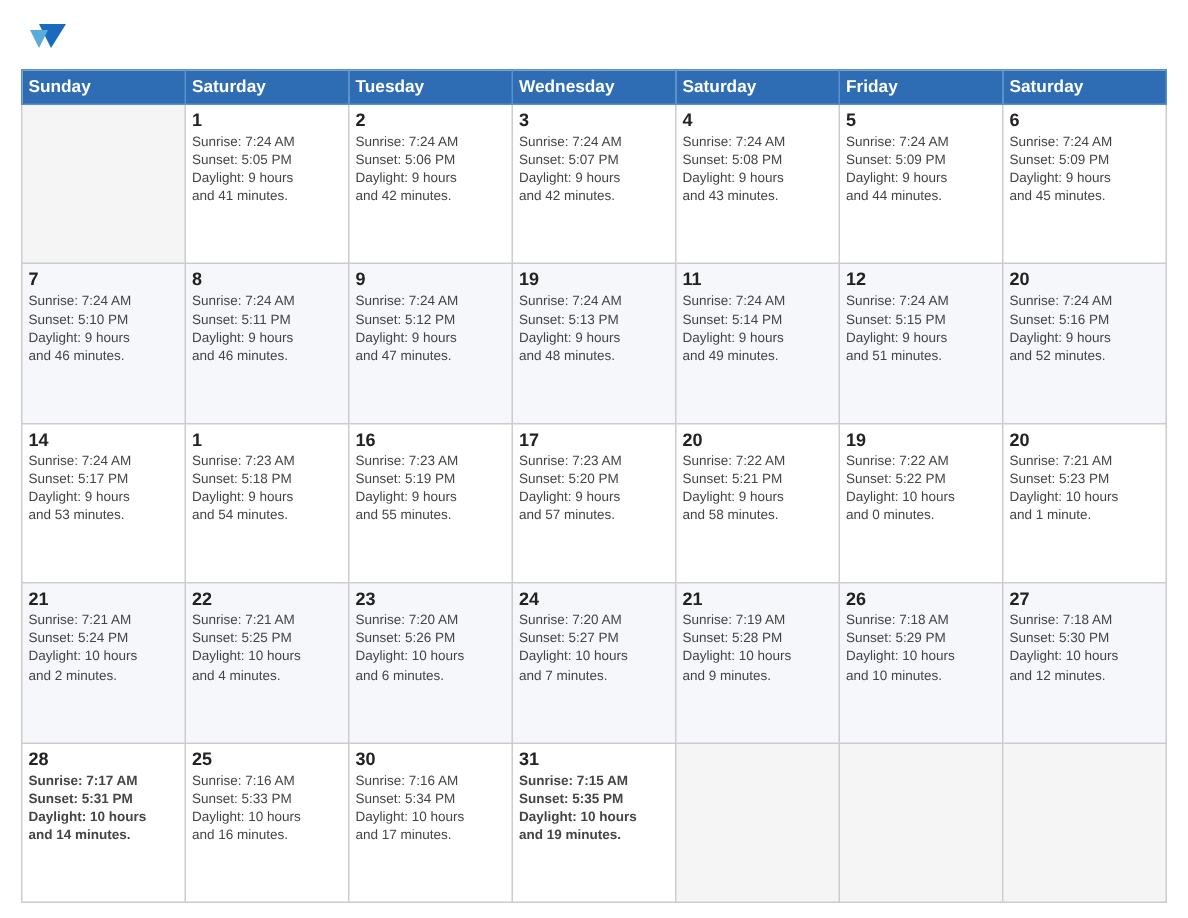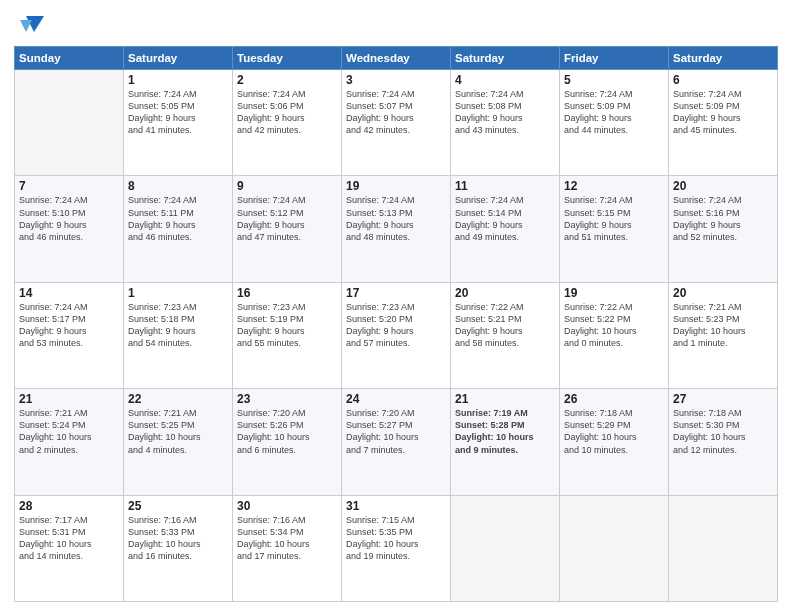--- a/index.html
+++ b/index.html
@@ -303,21 +303,21 @@
           </td>
           <td>
             <span class="day-number">24</span>
             <div class="day-info" style="white-space: pre-line;">Sunrise: 7:20 AM
 Sunset: 5:27 PM
 Daylight: 10 hours
 and 7 minutes.</div>
           </td>
           <td>
             <span class="day-number">21</span>
-            <div class="day-info" style="white-space: pre-line; font-weight: bold;">Sunrise: 7:19 AM
+            <div class="day-info" style="white-space: pre-line;">Sunrise: 7:19 AM
 Sunset: 5:28 PM
 Daylight: 10 hours
 and 9 minutes.</div>
           </td>
           <td>
             <span class="day-number">26</span>
             <div class="day-info" style="white-space: pre-line;">Sunrise: 7:18 AM
 Sunset: 5:29 PM
 Daylight: 10 hours
 and 10 minutes.</div>
@@ -326,42 +326,42 @@
             <span class="day-number">27</span>
             <div class="day-info" style="white-space: pre-line;">Sunrise: 7:18 AM
 Sunset: 5:30 PM
 Daylight: 10 hours
 and 12 minutes.</div>
           </td>
         </tr>
         <tr>
           <td>
             <span class="day-number">28</span>
-            <div class="day-info" style="white-space: pre-line;">Sunrise: 7:17 AM
+            <div class="day-info" style="white-space: pre-line; font-weight: bold;">Sunrise: 7:17 AM
 Sunset: 5:31 PM
 Daylight: 10 hours
 and 14 minutes.</div>
           </td>
           <td>
             <span class="day-number">25</span>
             <div class="day-info" style="white-space: pre-line;">Sunrise: 7:16 AM
 Sunset: 5:33 PM
 Daylight: 10 hours
 and 16 minutes.</div>
           </td>
           <td>
             <span class="day-number">30</span>
             <div class="day-info" style="white-space: pre-line;">Sunrise: 7:16 AM
 Sunset: 5:34 PM
 Daylight: 10 hours
 and 17 minutes.</div>
           </td>
           <td>
             <span class="day-number">31</span>
-            <div class="day-info" style="white-space: pre-line;">Sunrise: 7:15 AM
+            <div class="day-info" style="white-space: pre-line; font-weight: bold;">Sunrise: 7:15 AM
 Sunset: 5:35 PM
 Daylight: 10 hours
 and 19 minutes.</div>
           </td>
           <td class="empty"></td>
           <td class="empty"></td>
           <td class="empty"></td>
         </tr>
       </tbody>
   </table>

